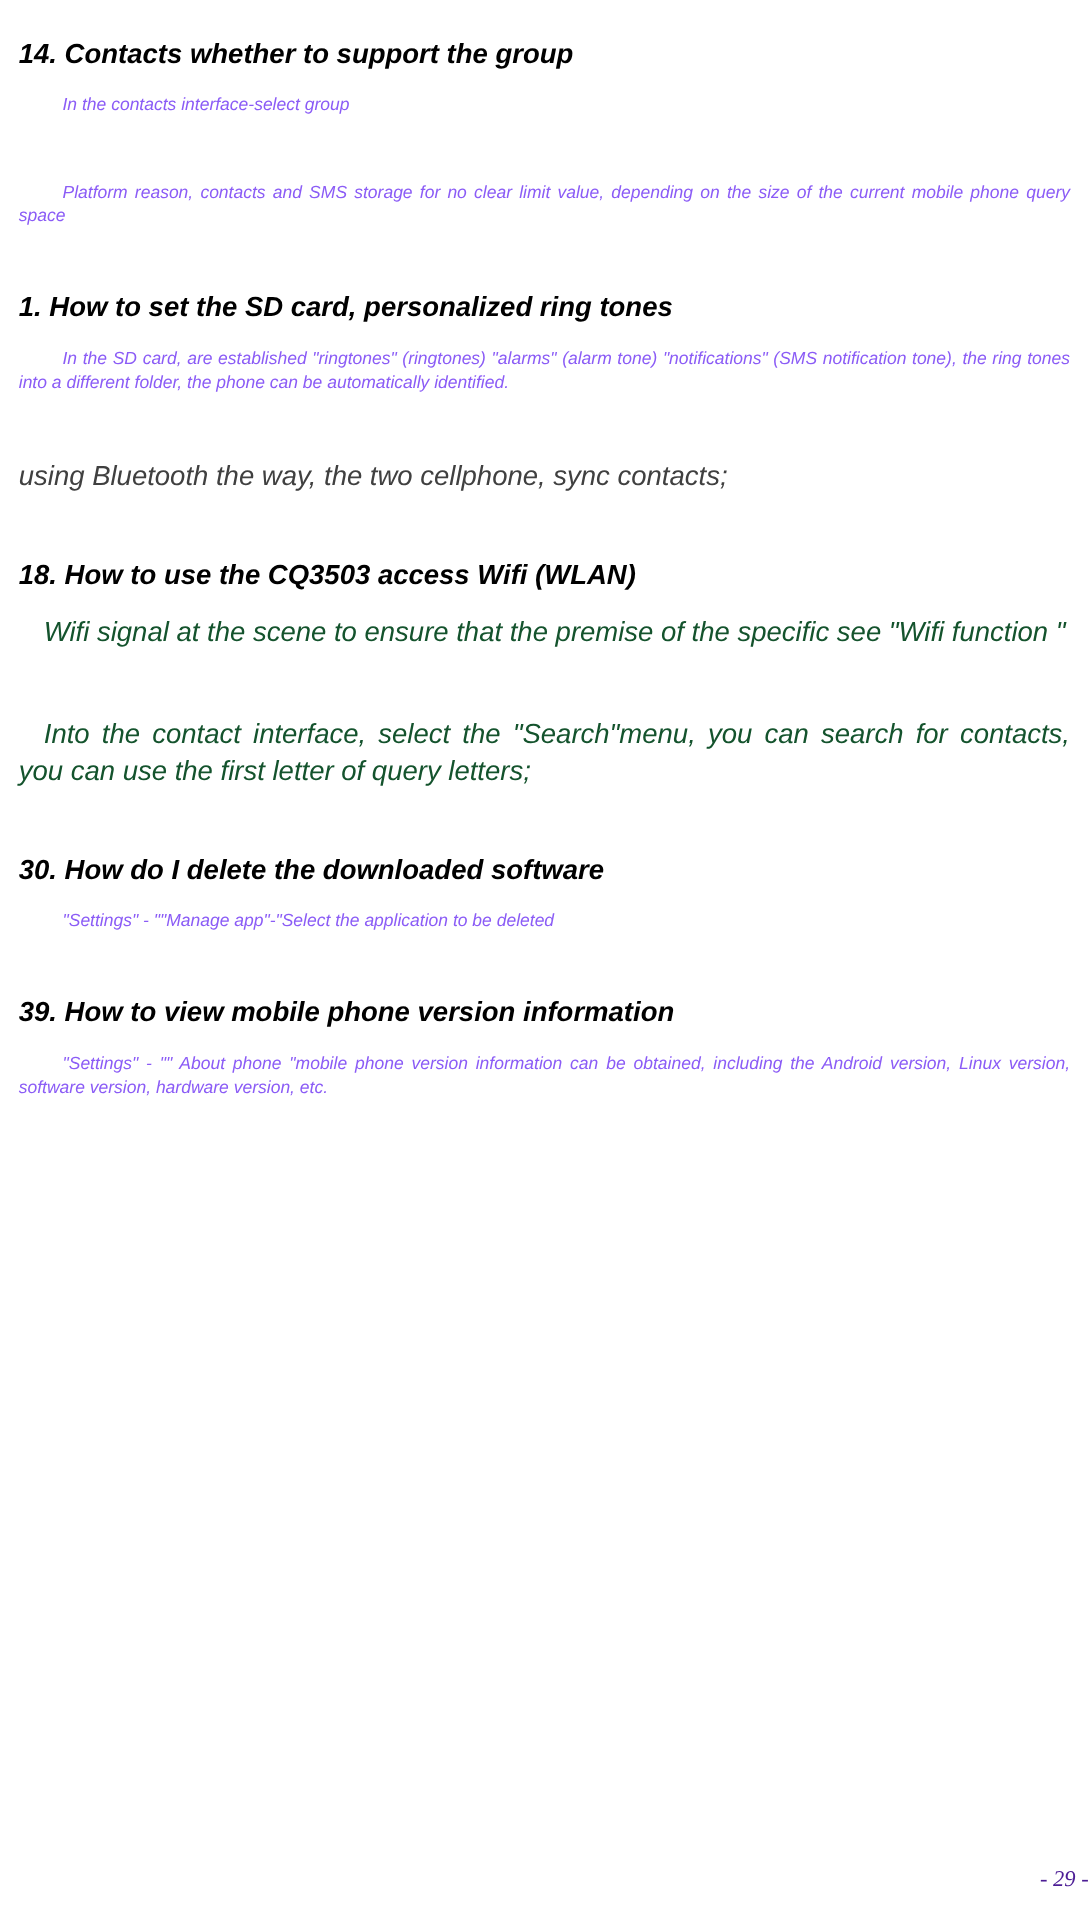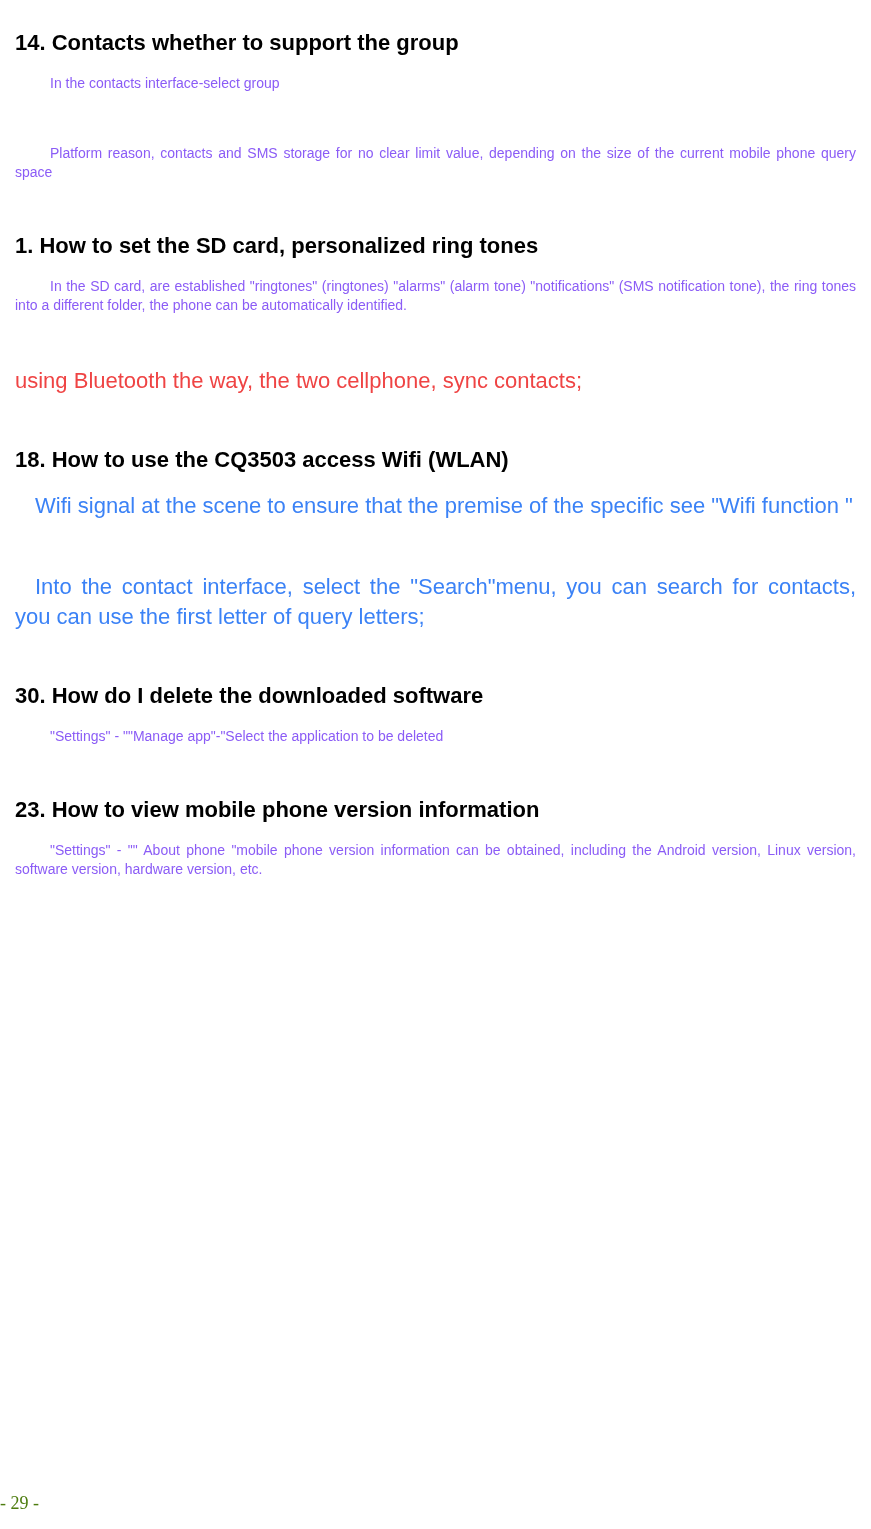--- a/index.html
+++ b/index.html
@@ -1,18 +1,19 @@
 <!DOCTYPE html>
 <html><head>
   <meta charset="utf-8">
   <style>
     * {
       margin: 0;
       padding: 0;
       box-sizing: border-box;
+      font-style: italic;
     }
     body {
       font-family: Arial, Helvetica, sans-serif;
       background: #ffffff;
       width: 871px;
       min-height: 1529px;
       padding: 30px 15px 20px 15px;
       position: relative;
     }
     .section {
@@ -26,40 +27,40 @@
     }
     .body-indent {
       font-size: 14px;
       color: #8b5cf6;
       line-height: 1.4;
       text-indent: 35px;
       text-align: justify;
     }
     .body-indent-small {
       font-size: 22px;
-      color: #3b82f6;
+      color: #14532d;
       line-height: 1.4;
       text-indent: 20px;
       text-align: justify;
     }
     .body-noindent {
       font-size: 22px;
-      color: #ef4444;
+      color: #404040;
       line-height: 1.4;
       text-align: justify;
     }
     .page-number {
       position: absolute;
       bottom: 15px;
       left: 0;
       right: 0;
-      text-align: left;
+      text-align: right;
       font-size: 18px;
       font-family: 'Times New Roman', serif;
-      color: #4d7c0f;
+      color: #4c1d95;
     }
   </style>
 </head>
 <body>
 
 <div class="section">
   <div class="heading">14. Contacts whether to support the group</div>
   <div class="body-indent">In the contacts interface-select group</div>
 </div>
 
@@ -84,17 +85,17 @@
 <div class="section">
   <div class="body-indent-small">Into the contact interface, select the "Search"menu, you can search for contacts, you can use the first letter of query letters;</div>
 </div>
 
 <div class="section">
   <div class="heading">30. How do I delete the downloaded software</div>
   <div class="body-indent">"Settings" - ""Manage app"-"Select the application to be deleted</div>
 </div>
 
 <div class="section">
-  <div class="heading">23. How to view mobile phone version information</div>
+  <div class="heading">39. How to view mobile phone version information</div>
   <div class="body-indent">"Settings" - "" About phone "mobile phone version information can be obtained, including the Android version, Linux version, software version, hardware version, etc.</div>
 </div>
 
 <div class="page-number">- 29 -</div>
 
 </body></html>

